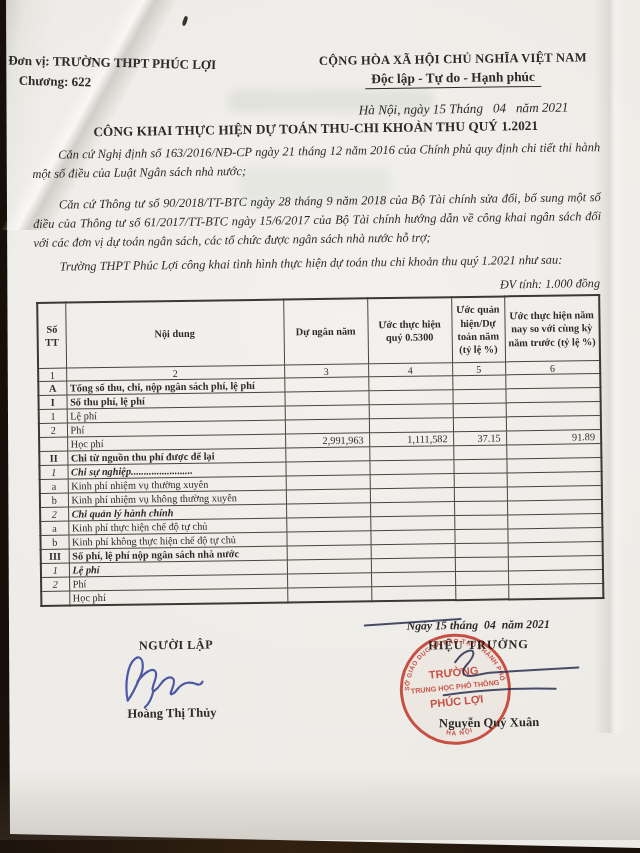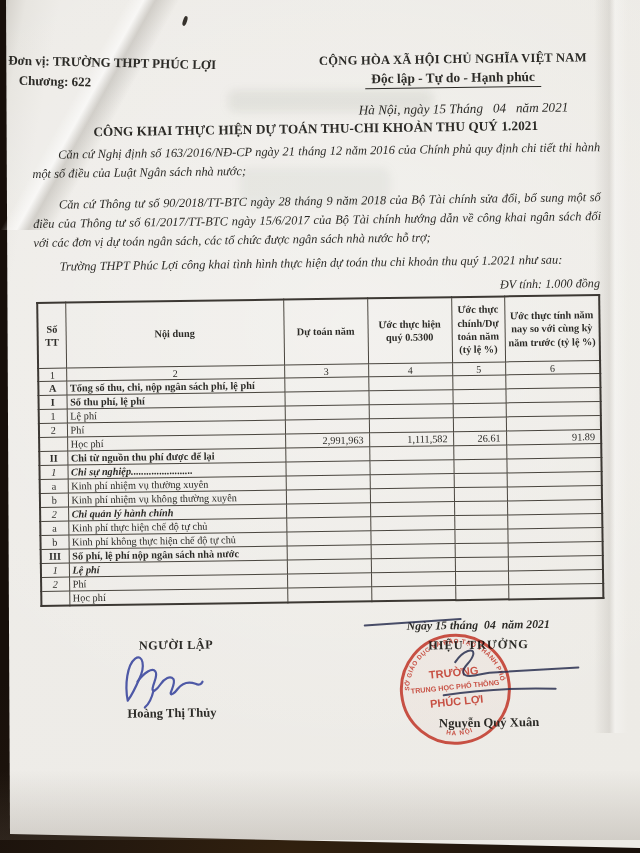--- a/index.html
+++ b/index.html
@@ -105,24 +105,24 @@
         <col style="width:218px">
         <col style="width:84px">
       <col style="width:84px">
         <col style="width:53px">
         <col style="width:95px">
     </colgroup>
     <thead>
       <tr id="hdr-row">
           <th>Số TT</th>
           <th>Nội dung</th>
-          <th>Dự toán năm</th>
+          <th>Dự ngân năm</th>
           <th>Ước thực hiện quý 0.5300</th>
-          <th>Ước thực chính/Dự toán năm (tỷ lệ %)</th>
-          <th>Ước thực tính năm nay so với cùng kỳ năm trước (tỷ lệ %)</th>
+          <th>Ước quản hiện/Dự toán năm (tỷ lệ %)</th>
+          <th>Ước thực hiện năm nay so với cùng kỳ năm trước (tỷ lệ %)</th>
         </tr>
       <tr id="num-row" class="numrow">
           <td>1</td>
           <td>2</td>
           <td>3</td>
           <td>4</td>
           <td>5</td>
           <td>6</td>
         </tr>
     </thead>
@@ -157,21 +157,21 @@
           <td class="val"></td>
           <td class="val"></td>
           <td class="val"></td>
           <td class="val"></td>
         </tr>
         <tr>
           <td class="no"></td>
           <td class="ct">Học phí</td>
           <td class="val">2,991,963</td>
           <td class="val">1,111,582</td>
-          <td class="val">26.61</td>
+          <td class="val">37.15</td>
           <td class="val">91.89</td>
         </tr>
         <tr>
           <td class="no b">II</td>
           <td class="ct b">Chi từ nguồn thu phí được để lại</td>
           <td class="val"></td>
           <td class="val"></td>
           <td class="val"></td>
           <td class="val"></td>
         </tr>

